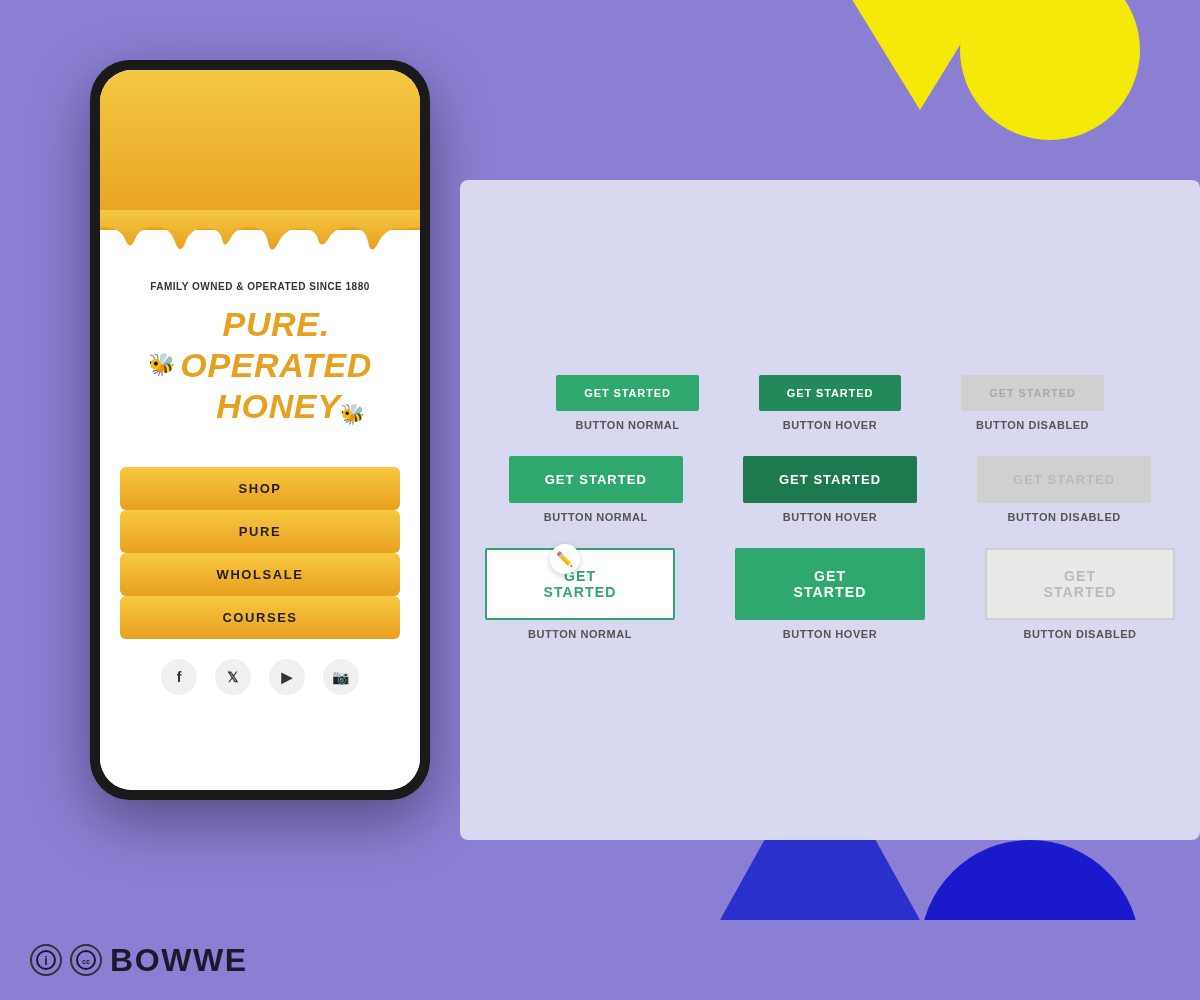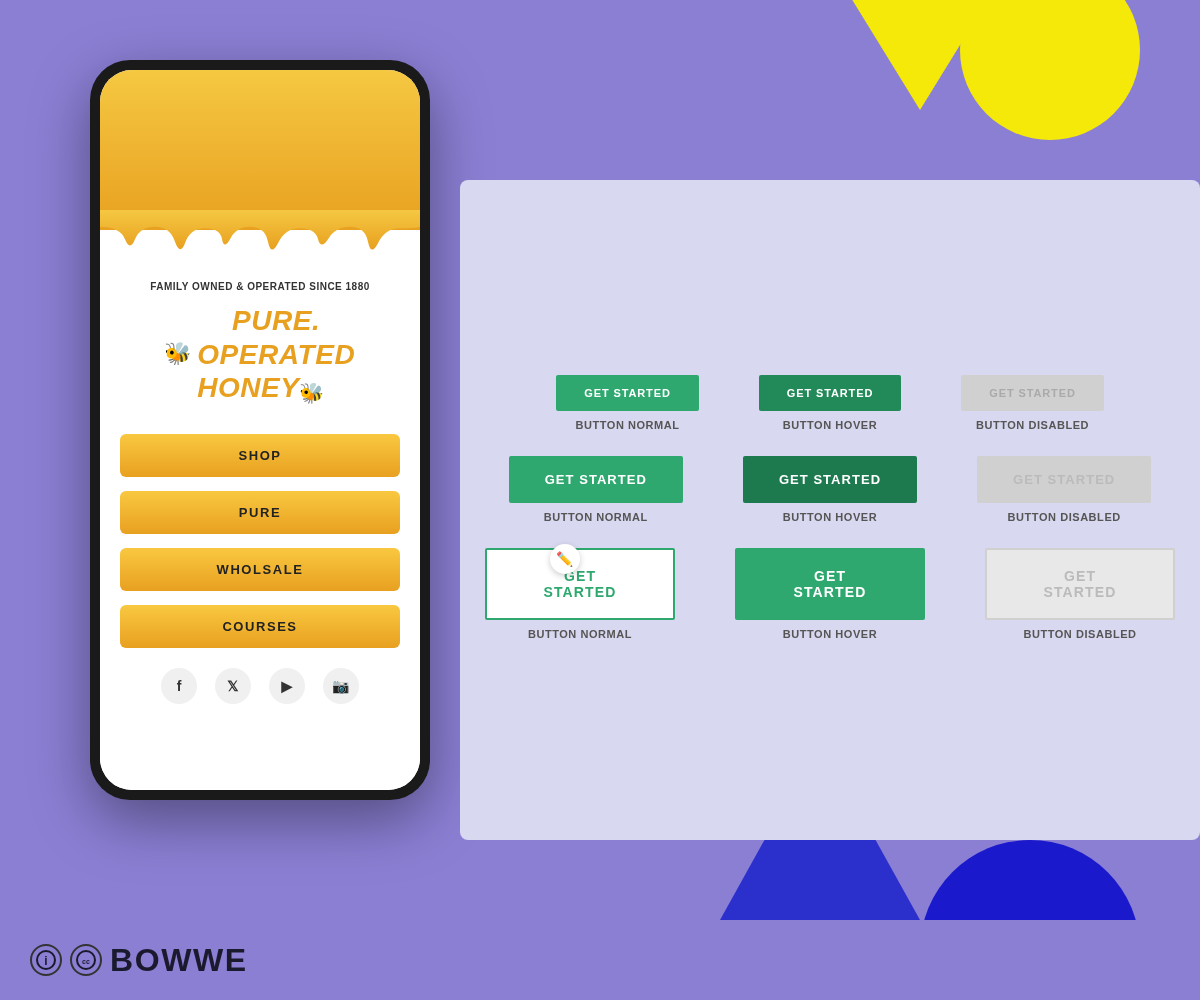--- a/index.html
+++ b/index.html
@@ -307,40 +307,40 @@
       align-items: center;
       gap: 5px;
       margin-bottom: 5px;
     }
 
     .bee-emoji {
       font-size: 22px;
     }
 
     .honey-title {
-      font-size: 28px;
+      font-size: 34px;
       font-weight: 900;
       color: #e8a020;
       text-align: center;
       line-height: 1.2;
       font-style: italic;
       letter-spacing: 0.02em;
     }
 
     .bee-right {
       font-size: 20px;
       align-self: flex-end;
     }
 
     .phone-buttons {
       display: flex;
       flex-direction: column;
-      gap: 14px;
+      gap: 0;
       width: 100%;
-      margin-top: 24px;
+      margin-top: 36px;
     }
 
     .phone-btn {
       width: 100%;
       padding: 14px;
       background: linear-gradient(180deg, #f9c840 0%, #e8a020 100%);
       border: none;
       border-radius: 6px;
       font-size: 13px;
       font-weight: 700;
@@ -440,21 +440,21 @@
 
     <div class="phone-content">
       <div class="family-text">FAMILY OWNED &amp;
 OPERATED SINCE 1880</div>
 
       <div class="bee-row">
         <span class="bee-emoji">🐝</span>
         <div>
           <div class="honey-title">PURE.</div>
           <div class="honey-title">OPERATED</div>
-          <div style="display:flex;align-items:flex-end;">
+          <div style="display:flex;align-items:flex-end;margin-left:36px;">
             <div class="honey-title">HONEY</div>
             <span class="bee-right">🐝</span>
           </div>
         </div>
       </div>
 
       <div class="phone-buttons">
         <button class="phone-btn">SHOP</button>
         <button class="phone-btn">PURE</button>
         <button class="phone-btn">WHOLSALE</button>

